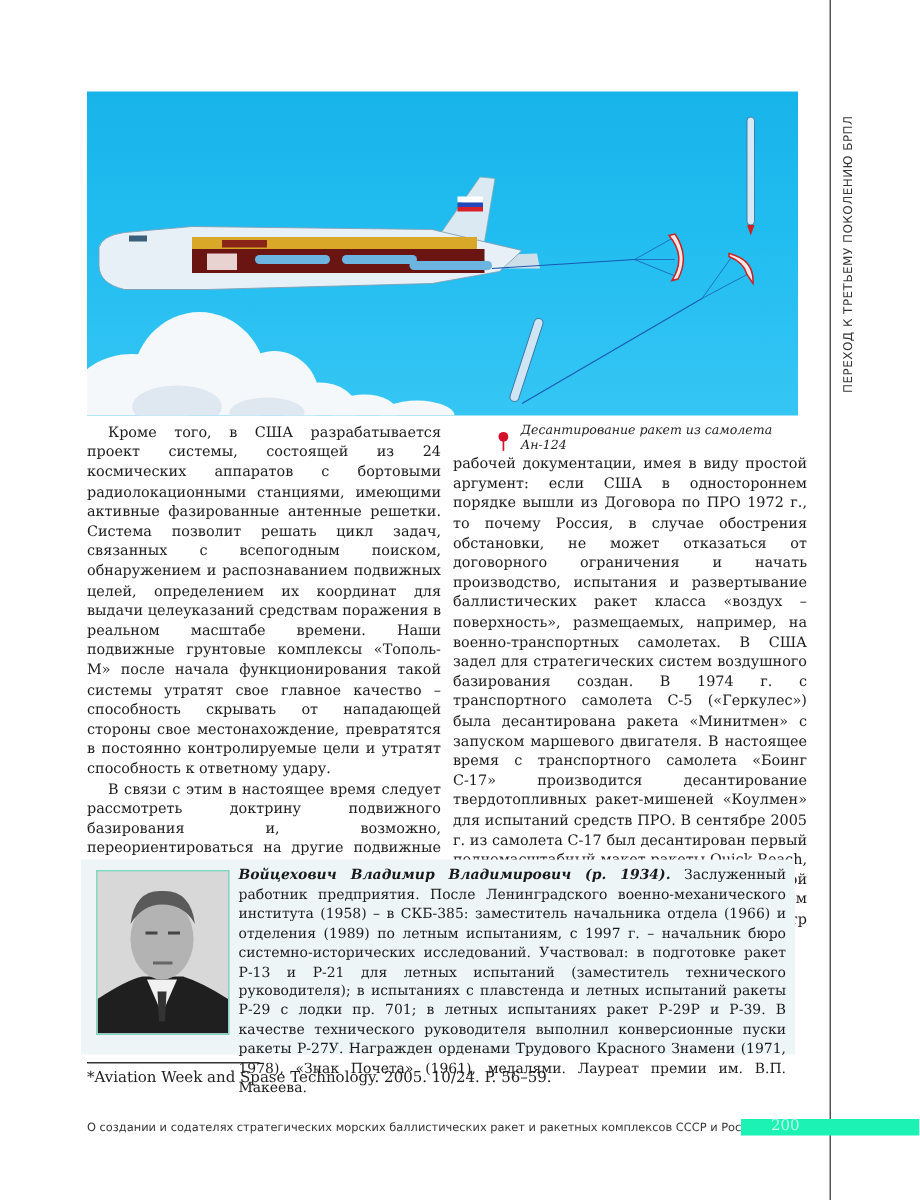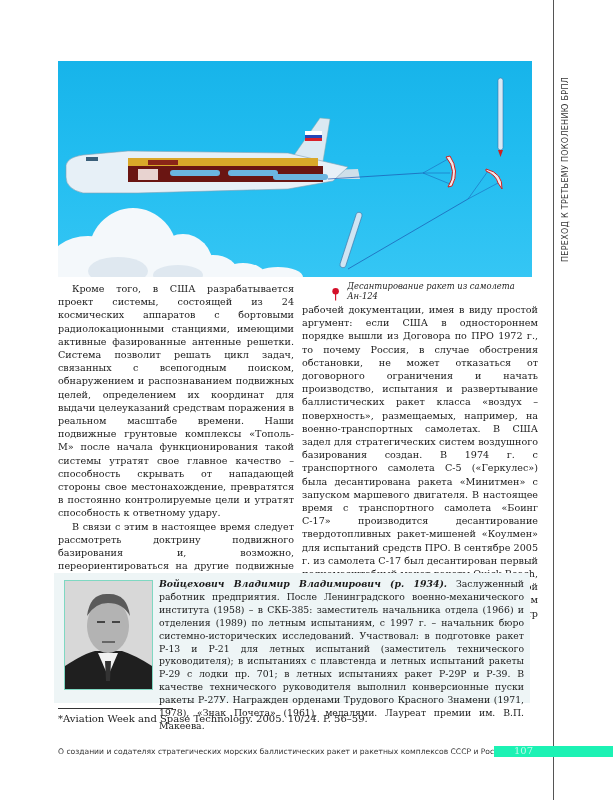--- a/index.html
+++ b/index.html
@@ -130,14 +130,14 @@
     </svg>
   </div>
   <div class="text"><span class="name">Войцехович Владимир Владимирович (р. 1934).</span><span> Заслуженный работник предприятия. После Ленинградского военно-механического института (1958) – в СКБ-385: заместитель начальника отдела (1966) и отделения (1989) по летным испытаниям, с 1997 г. – начальник бюро системно-исторических исследований. Участвовал: в подготовке ракет Р-13 и Р-21 для летных испытаний (заместитель технического руководителя); в испытаниях с плавстенда и летных испытаний ракеты Р-29 с лодки пр. 701; в летных испытаниях ракет Р-29Р и Р-39. В качестве технического руководителя выполнил конверсионные пуски ракеты Р-27У. Награжден орденами Трудового Красного Знамени (1971, 1978), «Знак Почета» (1961), медалями. Лауреат премии им. В.П. Макеева.</span></div>
 </div>
 
 <div class="fn-rule"></div>
 <div class="footnote">*Aviation Week and Spase Technology. 2005. 10/24. P. 56–59.</div>
 
 <div class="footer">О создании и содателях стратегических морских баллистических ракет и ракетных комплексов СССР и России</div>
 <div class="pagebar">
-  <span>107</span>
+  <span>200</span>
 </div>
 
 </body></html>

